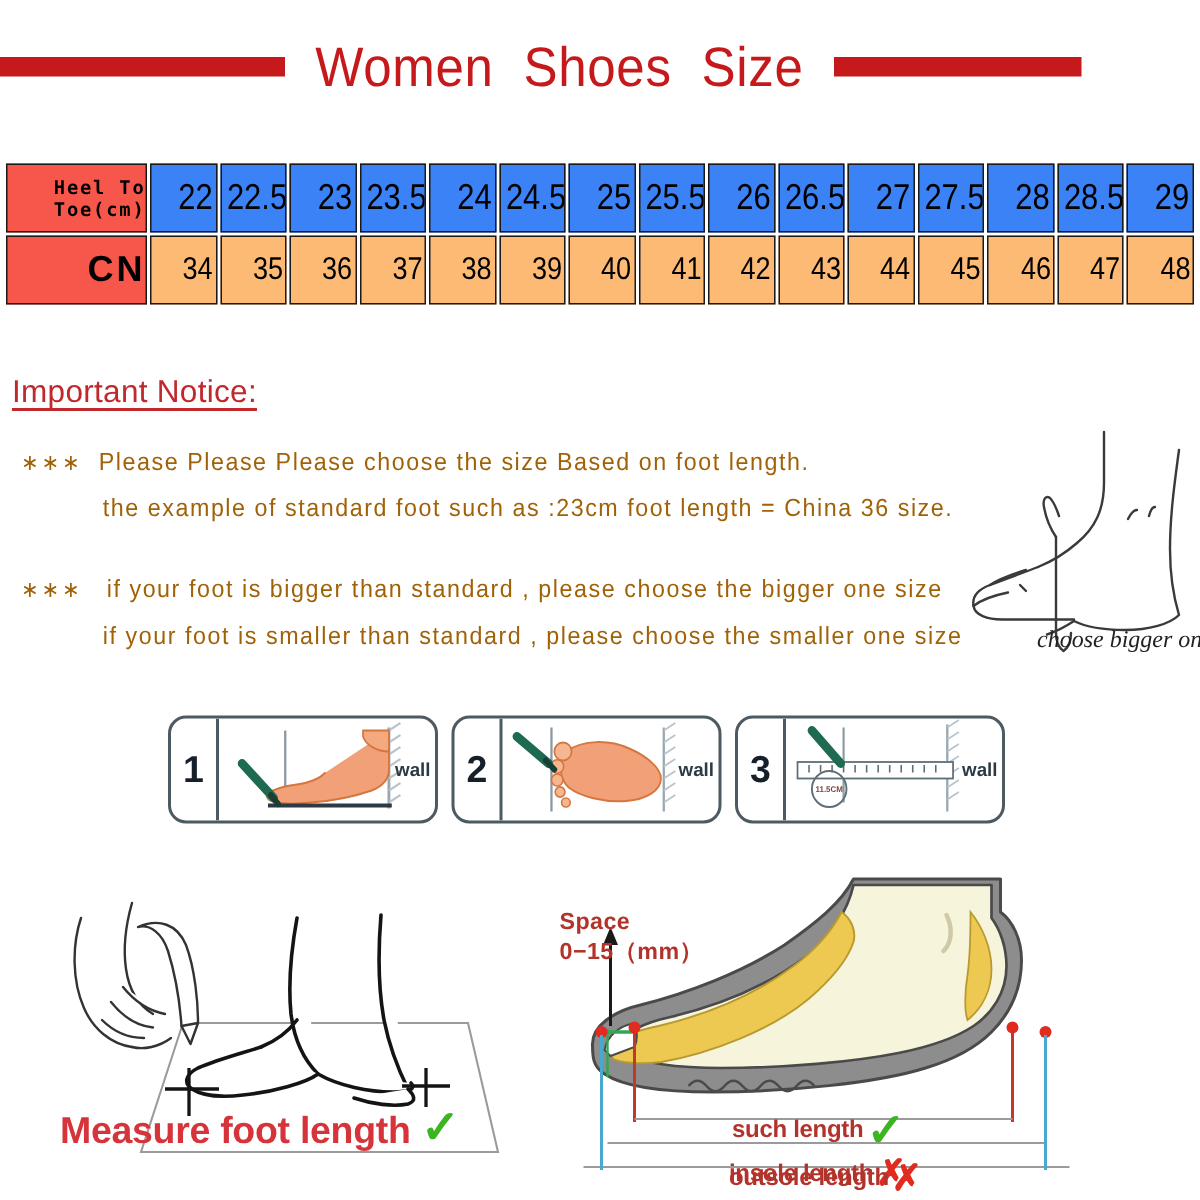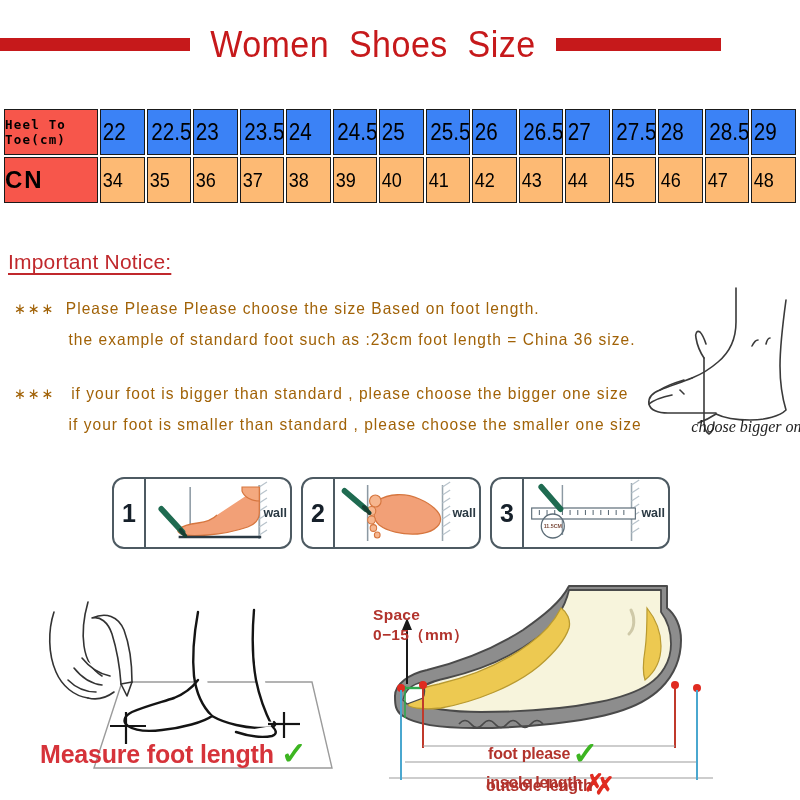--- a/index.html
+++ b/index.html
@@ -48,21 +48,21 @@
   #size-table {
     position: absolute;
     left: 2px; top: 107px;
     width: 796px;
     border-collapse: separate;
     border-spacing: 2px;
     table-layout: fixed;
   }
   #size-table td {
     border: 1.5px solid #1a1a1a;
-    text-align: left;
+    text-align: right;
     vertical-align: middle;
     height: 44px;
     padding: 0;
     color: #000000;
     overflow: hidden;
   }
   td.th-cell {
     background: #f7564b;
     width: 92px;
     font-weight: bold;
@@ -190,21 +190,20 @@
   #measure-illustration svg { display: block; }
   #measure-caption {
     position: absolute;
     left: 40px; top: 740px;
     font-size: 25px;
     font-weight: bold;
     color: #d6333a;
     letter-spacing: -0.2px;
     white-space: nowrap;
     display: flex;
-    align-items: center;
     gap: 7px;
   }
   .check-green {
     color: #3cb521;
     font-size: 31px;
     font-weight: bold;
     line-height: 0.8;
   }
   .cross-red {
     color: #e02b20;
@@ -500,21 +499,21 @@
       <path d="M46 112 L46 202"></path>
       <path d="M342 112 L342 202"></path>
     </g>
   </svg>
 </div>
 
 <div id="space-label">Space
 0−15（mm）</div>
 
 <div class="shoe-measure-label" id="label-foot-length">
-  <span>foot  please</span>
+  <span>such  length</span>
   <span class="check-green">✓</span>
 </div>
 <div class="shoe-measure-label" id="label-insole-length">
   <span>insole length</span>
   <span class="cross-red">✗</span>
 </div>
 <div class="shoe-measure-label" id="label-outsole-length">
   <span>outsole length</span>
   <span class="cross-red">✗</span>
 </div>

